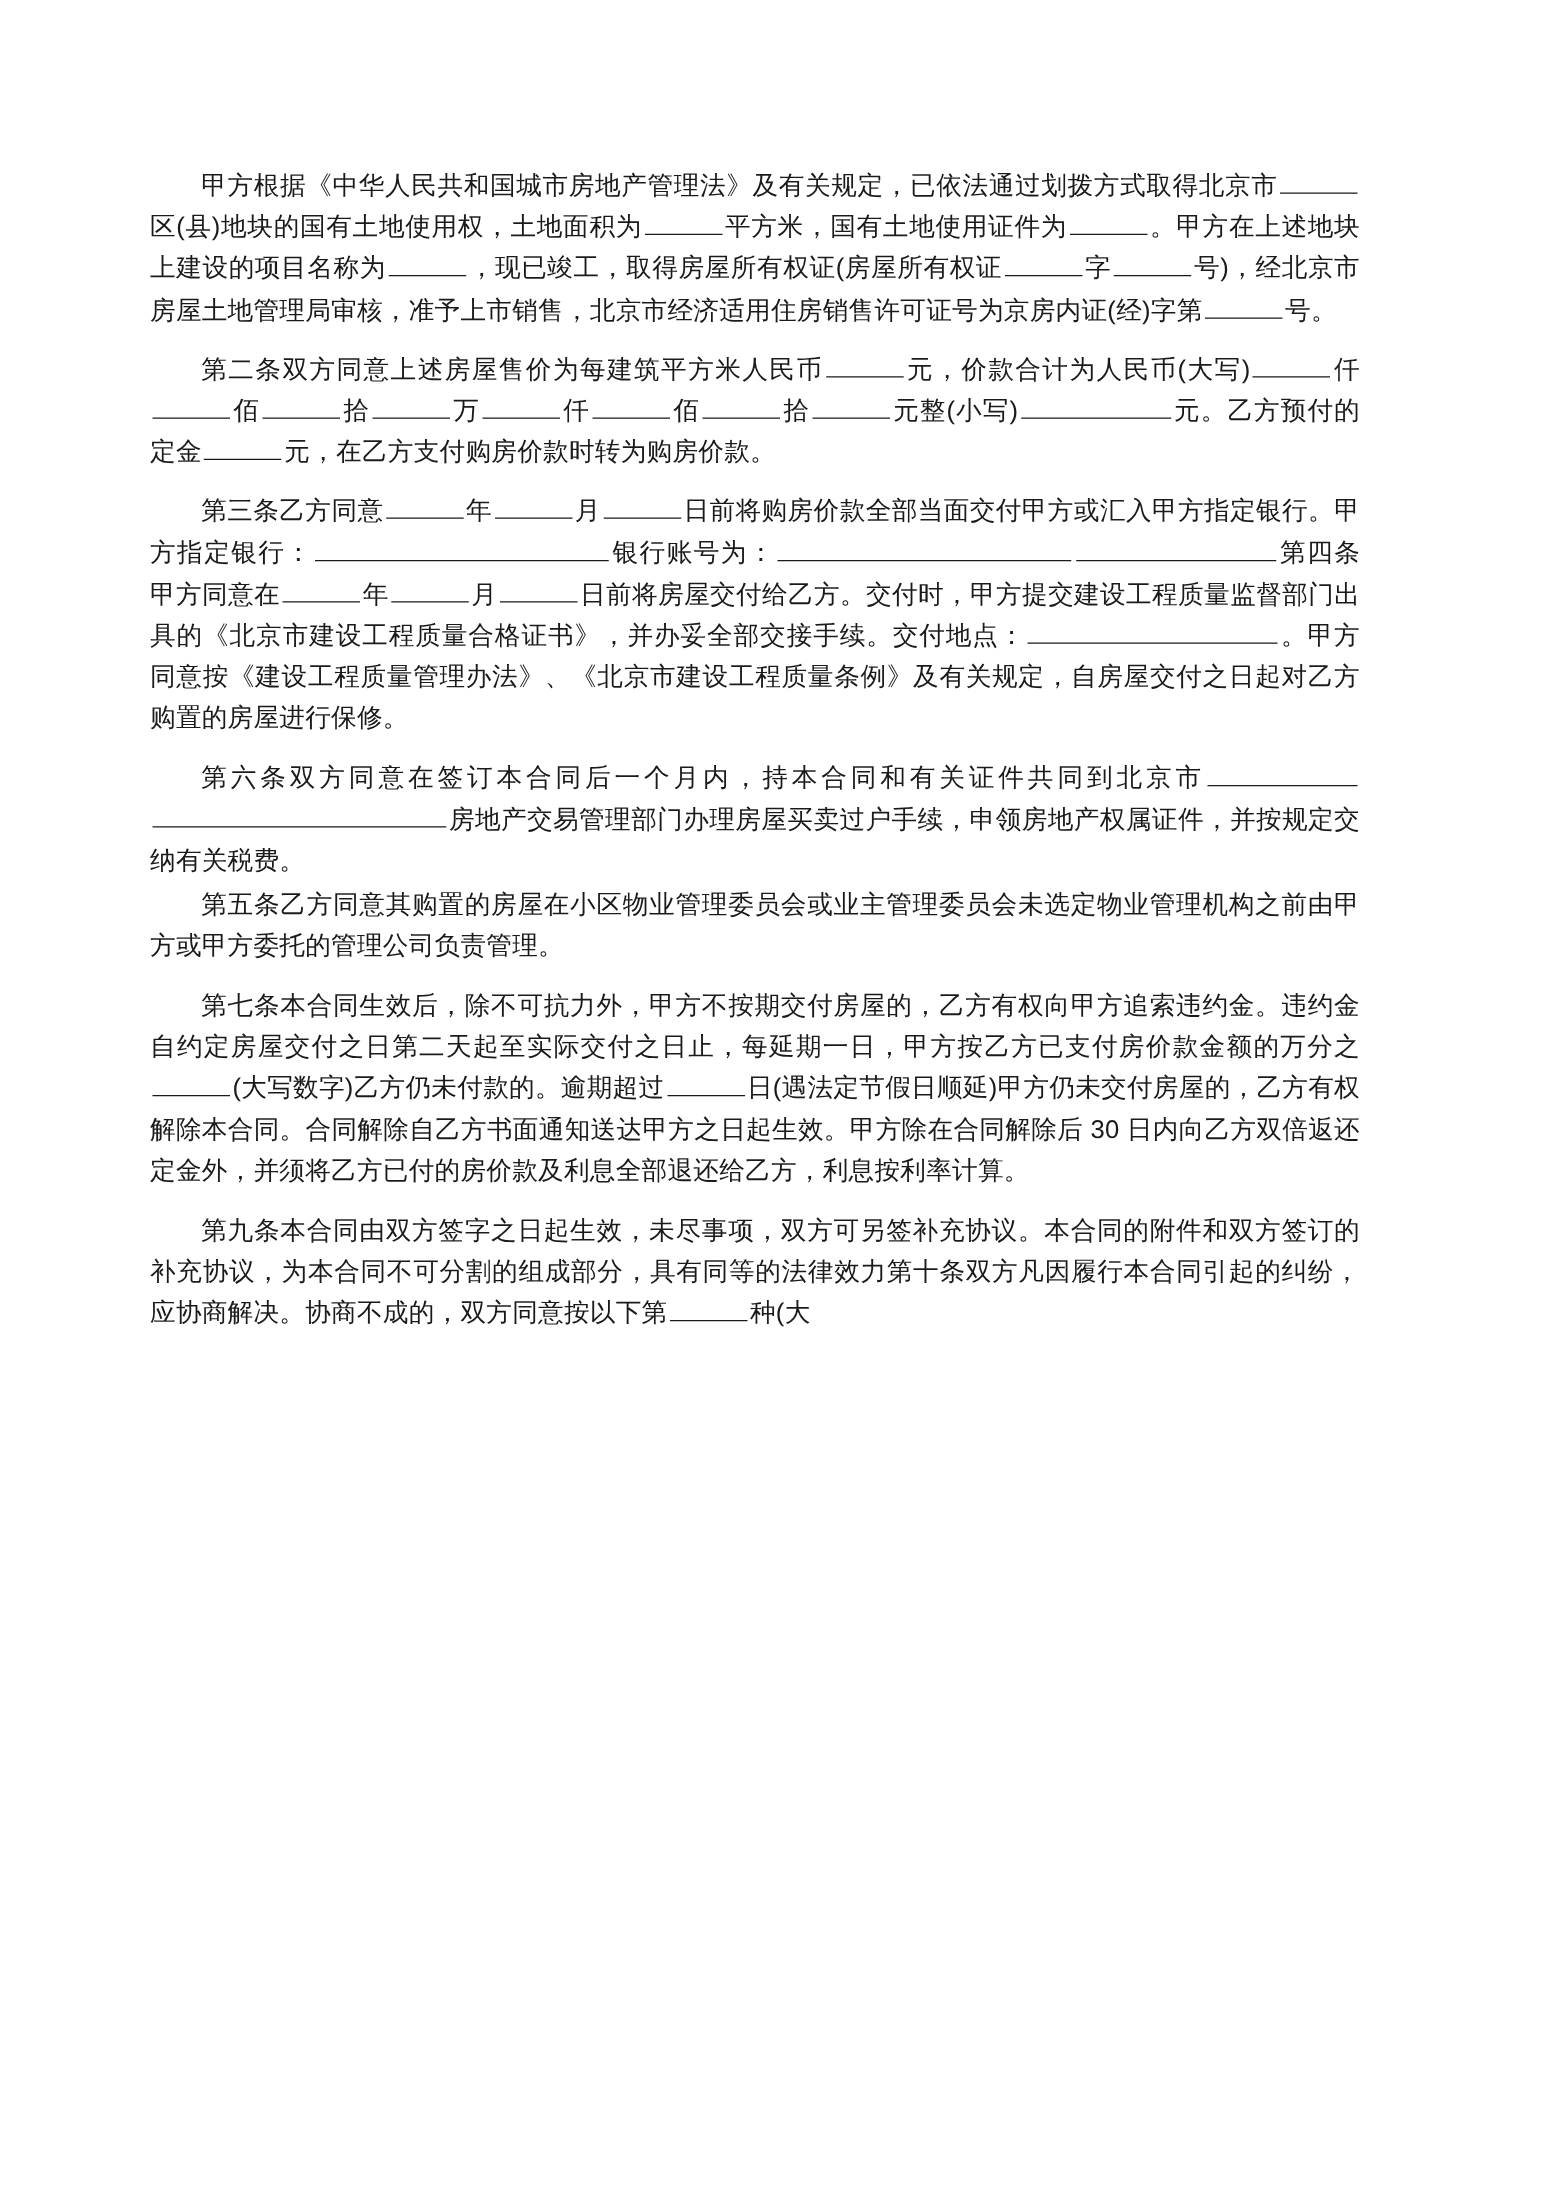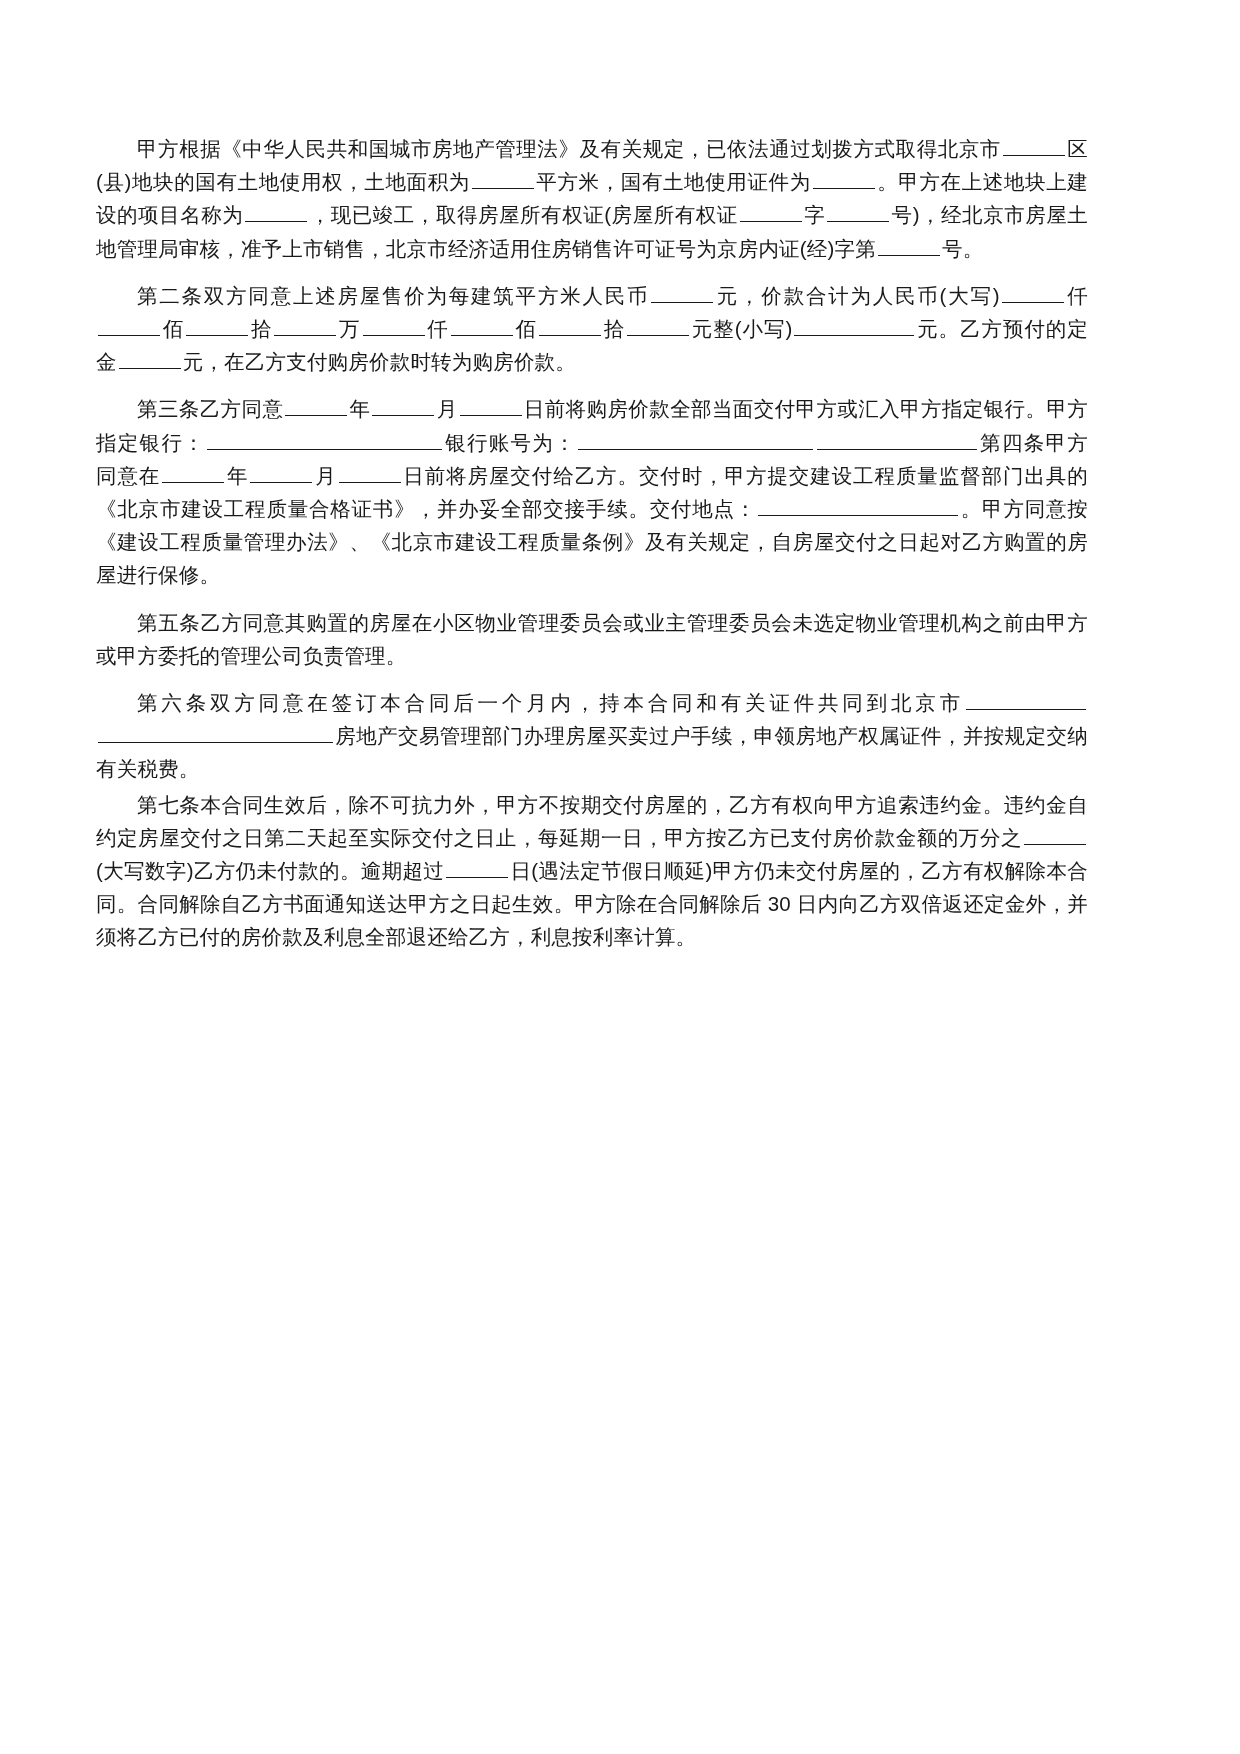--- a/index.html
+++ b/index.html
@@ -11,21 +11,21 @@
     width: 1240px;
     height: 1754px;
     font-family: "Liberation Sans", "DejaVu Sans", sans-serif;
     color: #1a1a1a;
   }
   .page {
     position: relative;
     width: 1240px;
     height: 1754px;
     box-sizing: border-box;
-    padding: 132px 152px 60px 96px;
+    padding: 132px 152px 60px 120px;
     background: #ffffff;
   }
   .doc-body {
     font-size: 20.5px;
     line-height: 1.62;
     letter-spacing: 0.2px;
     text-align: justify;
     text-justify: inter-ideograph;
   }
   p.para {
@@ -61,28 +61,31 @@
 
 
     <p class="para">
       <span>第二条双方同意上述房屋售价为每建筑平方米人民币</span><span class="blank b-md"></span><span>元，价款合计为人民币(大写)</span><span class="blank b-md"></span><span>仟</span><span class="blank b-md"></span><span>佰</span><span class="blank b-md"></span><span>拾</span><span class="blank b-md"></span><span>万</span><span class="blank b-md"></span><span>仟</span><span class="blank b-md"></span><span>佰</span><span class="blank b-md"></span><span>拾</span><span class="blank b-md"></span><span>元整(小写)</span><span class="blank b-lg"></span><span>元。乙方预付的定金</span><span class="blank b-md"></span><span>元，在乙方支付购房价款时转为购房价款。</span>
     </p>
 
     <p class="para">
       <span>第三条乙方同意</span><span class="blank b-md"></span><span>年</span><span class="blank b-md"></span><span>月</span><span class="blank b-md"></span><span>日前将购房价款全部当面交付甲方或汇入甲方指定银行。甲方指定银行：</span><span class="blank b-xxl"></span><span>银行账号为：</span><span class="blank b-xxl"></span><span class="blank b-wide"></span><span>第四条甲方同意在</span><span class="blank b-md"></span><span>年</span><span class="blank b-md"></span><span>月</span><span class="blank b-md"></span><span>日前将房屋交付给乙方。交付时，甲方提交建设工程质量监督部门出具的《北京市建设工程质量合格证书》，并办妥全部交接手续。交付地点：</span><span class="blank b-xl"></span><span>。甲方同意按《建设工程质量管理办法》、《北京市建设工程质量条例》及有关规定，自房屋交付之日起对乙方购置的房屋进行保修。</span>
     </p>
 
+    <p class="para tight">
+      <span>第六条双方同意在签订本合同后一个月内，持本合同和有关证件共同到北京市</span><span class="blank b-lg"></span><span class="blank b-xxl"></span><span>房地产交易管理部门办理房屋买卖过户手续，申领房地产权属证件，并按规定交纳有关税费。</span>
+    </p>
+
     <p class="para">
       <span>第五条乙方同意其购置的房屋在小区物业管理委员会或业主管理委员会未选定物业管理机构之前由甲方或甲方委托的管理公司负责管理。</span>
-    </p>
-
-    <p class="para tight">
-      <span>第六条双方同意在签订本合同后一个月内，持本合同和有关证件共同到北京市</span><span class="blank b-lg"></span><span class="blank b-xxl"></span><span>房地产交易管理部门办理房屋买卖过户手续，申领房地产权属证件，并按规定交纳有关税费。</span>
     </p>
 
     <p class="para">
       <span>第七条本合同生效后，除不可抗力外，甲方不按期交付房屋的，乙方有权向甲方追索违约金。违约金自约定房屋交付之日第二天起至实际交付之日止，每延期一日，甲方按乙方已支付房价款金额的万分之</span><span class="blank b-md"></span><span>(大写数字)乙方仍未付款的。逾期超过</span><span class="blank b-md"></span><span>日(遇法定节假日顺延)甲方仍未交付房屋的，乙方有权解除本合同。合同解除自乙方书面通知送达甲方之日起生效。甲方除在合同解除后 30 日内向乙方双倍返还定金外，并须将乙方已付的房价款及利息全部退还给乙方，利息按利率计算。</span>
     </p>
 
 
+    <p class="para">
+      <span>第九条本合同由双方签字之日起生效，未尽事项，双方可另签补充协议。本合同的附件和双方签订的补充协议，为本合同不可分割的组成部分，具有同等的法律效力第十条双方凡因履行本合同引起的纠纷，应协商解决。协商不成的，双方同意按以下第</span><span class="blank b-md"></span><span>种(大</span>
+    </p>
 
   </div>
 </div>
 
 </body></html>

